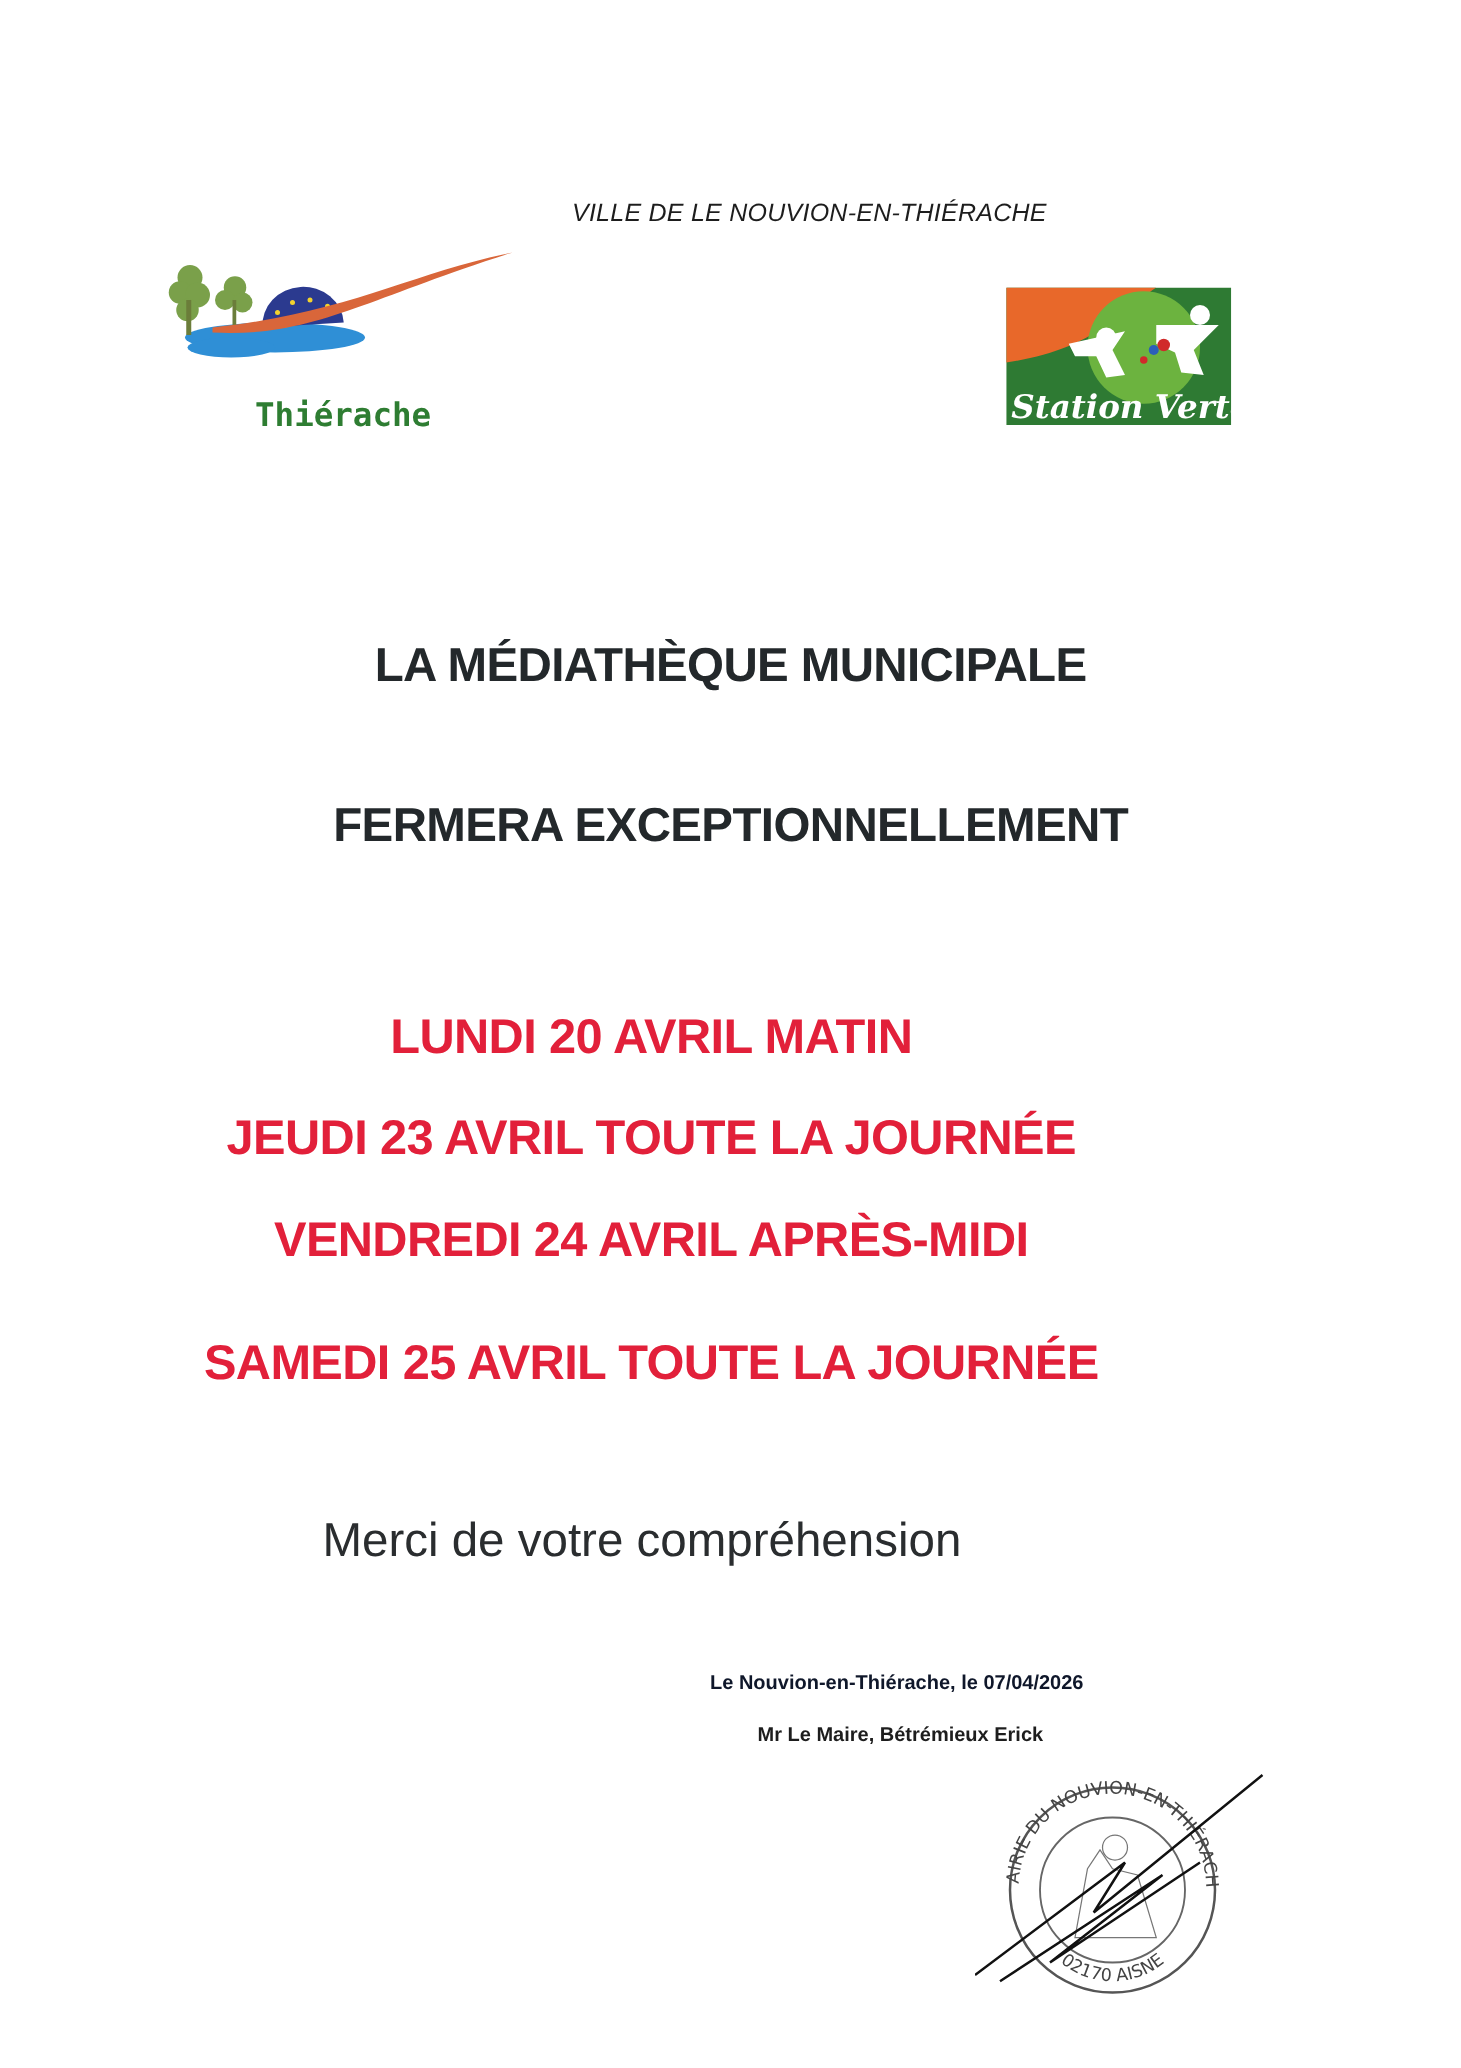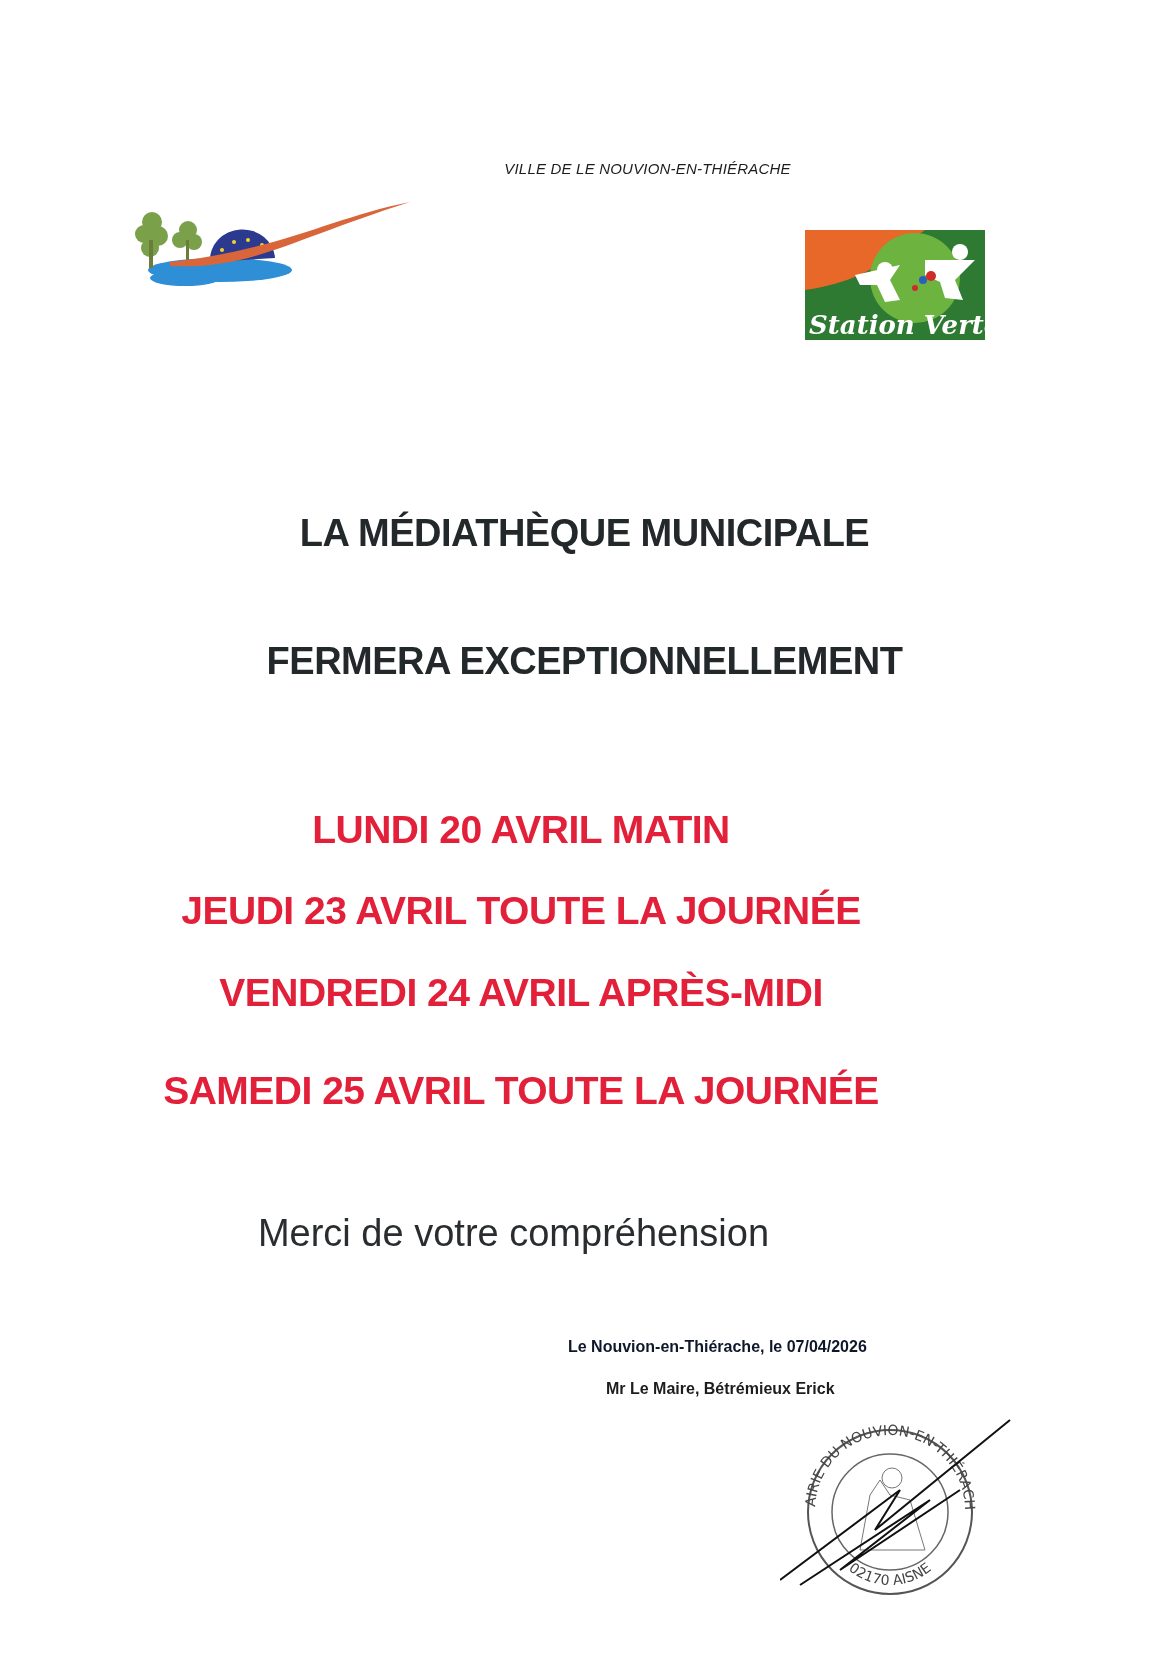--- a/index.html
+++ b/index.html
@@ -1,20 +1,20 @@
 <!DOCTYPE html>
 <html><head>
 <meta charset="utf-8">
 <style>
   html, body { margin: 0; padding: 0; background: #ffffff; }
   body { width: 1169px; height: 1654px; position: relative; overflow: hidden;
          font-family: "Liberation Sans", "DejaVu Sans", sans-serif; color: #1f2326; }
   .abs { position: absolute; }
   .header-city { left: 0; width: 1169px; top: 160px; text-align: center; padding-left: 126px; box-sizing: border-box;
-                 font-style: italic; font-size: 15px; color: #1d1d1d; letter-spacing: 0.2px; }
+                 font-style: italic; font-size: 20px; color: #1d1d1d; letter-spacing: 0.2px; }
   .logo-left { left: 130px; top: 200px; width: 300px; height: 190px; }
   .logo-left-text { left: 158px; top: 315px; width: 270px; font-family: "DejaVu Sans Mono", "Liberation Mono", monospace;
                     color: #2e7d32; font-size: 26px; font-weight: bold; line-height: 36px; }
   .logo-left-text .l1 { display: block; }
   .logo-left-text .l2 { display: block; padding-left: 46px; }
   .logo-right { left: 805px; top: 230px; width: 180px; height: 110px; }
   .title { left: 0; width: 1169px; text-align: center; font-weight: bold; color: #23282b; }
   .t1 { top: 512px; font-size: 38px; letter-spacing: -0.5px; }
   .t2 { top: 640px; font-size: 38px; letter-spacing: -0.5px; }
   .date-line { left: 0; width: 1042px; text-align: center; font-weight: bold; color: #e2203a; font-size: 39px; letter-spacing: -0.5px; }
@@ -50,20 +50,21 @@
   <g fill="#f2d22e">
       <circle cx="92" cy="50" r="2"></circle>
       <circle cx="104" cy="42" r="2"></circle>
       <circle cx="118" cy="40" r="2"></circle>
       <circle cx="132" cy="45" r="2"></circle>
       <circle cx="98" cy="60" r="2"></circle>
     </g>
   <path d="M40 66 C 120 70, 160 40, 280 2 C 200 18, 150 50, 40 62 Z" fill="#d9663a"></path>
 </svg>
 <div class="abs logo-left-text">
+  <span class="l2">Thiérache</span>
 </div>
 
 <svg class="abs logo-right" viewBox="0 0 180 110">
   <rect x="0" y="0" width="180" height="110" fill="#ffffff"></rect>
   <rect x="0" y="0" width="180" height="110" fill="#2e7a33"></rect>
   <path d="M0 0 H120 C 90 20, 70 50, 0 60 Z" fill="#e8682a"></path>
   <circle cx="110" cy="48" r="45" fill="#6cb33f"></circle>
   <g fill="#ffffff">
     <circle cx="80" cy="40" r="8"></circle>
     <path d="M50 45 L95 35 L85 50 L95 70 L80 72 L72 55 L55 55 Z"></path>

